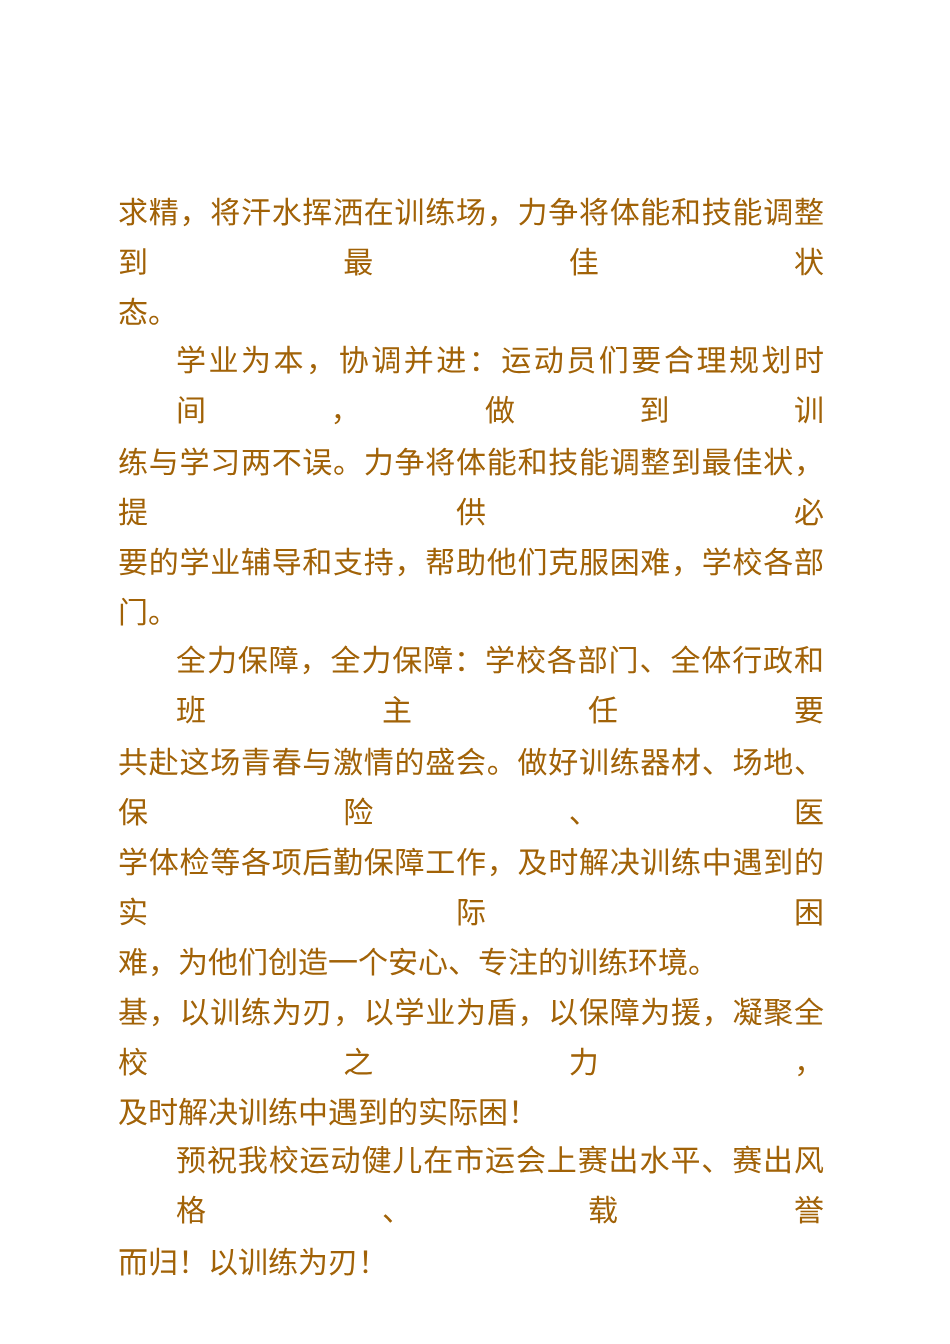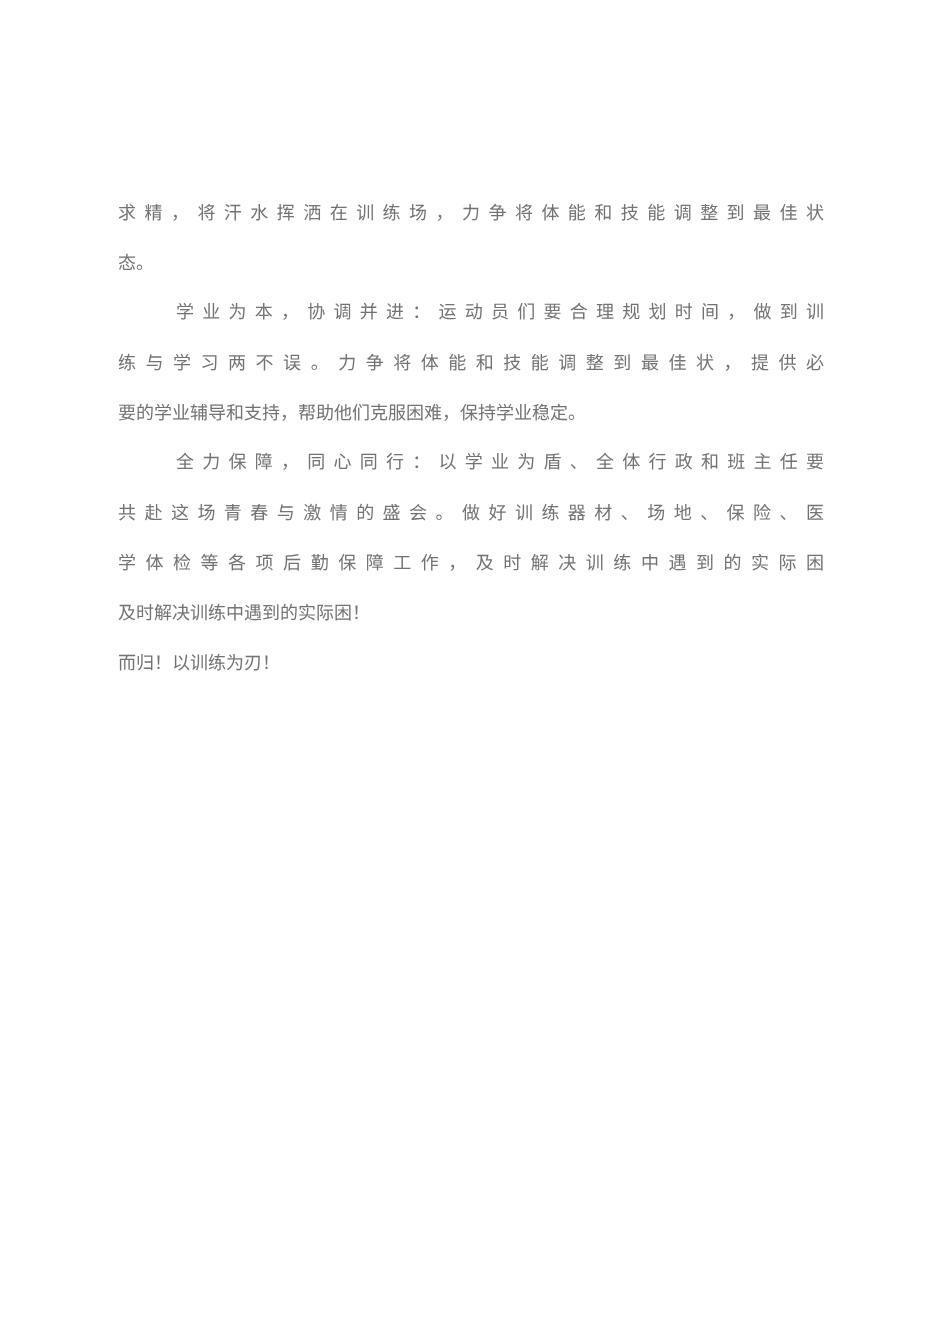--- a/index.html
+++ b/index.html
@@ -13,22 +13,22 @@
     height: 1344px;
     background: #ffffff;
     overflow: hidden;
     font-family: "Liberation Sans", "DejaVu Sans", sans-serif;
   }
   .content {
     position: absolute;
     left: 118px;
     top: 188px;
     width: 706px;
-    color: #737373;
-    font-size: 18px;
+    color: #a16207;
+    font-size: 30px;
     line-height: 50px;
     font-weight: 500;
   }
   .para {
     margin: 0;
     padding: 0;
   }
   .line {
     display: block;
     text-align: justify;
@@ -51,31 +51,34 @@
   <div class="content">
 
     <p class="para">
       <span class="line">求精，将汗水挥洒在训练场，力争将体能和技能调整到最佳状</span>
       <span class="line last">态。</span>
     </p>
 
     <p class="para">
       <span class="line indent">学业为本，协调并进：运动员们要合理规划时间，做到训</span>
       <span class="line">练与学习两不误。力争将体能和技能调整到最佳状，提供必</span>
-      <span class="line last">要的学业辅导和支持，帮助他们克服困难，保持学业稳定。</span>
+      <span class="line last">要的学业辅导和支持，帮助他们克服困难，学校各部门。</span>
     </p>
 
     <p class="para">
-      <span class="line indent">全力保障，同心同行：以学业为盾、全体行政和班主任要</span>
+      <span class="line indent">全力保障，全力保障：学校各部门、全体行政和班主任要</span>
       <span class="line">共赴这场青春与激情的盛会。做好训练器材、场地、保险、医</span>
       <span class="line">学体检等各项后勤保障工作，及时解决训练中遇到的实际困</span>
+      <span class="line last">难，为他们创造一个安心、专注的训练环境。</span>
     </p>
 
     <p class="para">
+      <span class="line">基，以训练为刃，以学业为盾，以保障为援，凝聚全校之力，</span>
       <span class="line last">及时解决训练中遇到的实际困！</span>
     </p>
 
     <p class="para">
+      <span class="line indent">预祝我校运动健儿在市运会上赛出水平、赛出风格、载誉</span>
       <span class="line last">而归！以训练为刃！</span>
     </p>
 
   </div>
 </div>
 
 </body></html>

